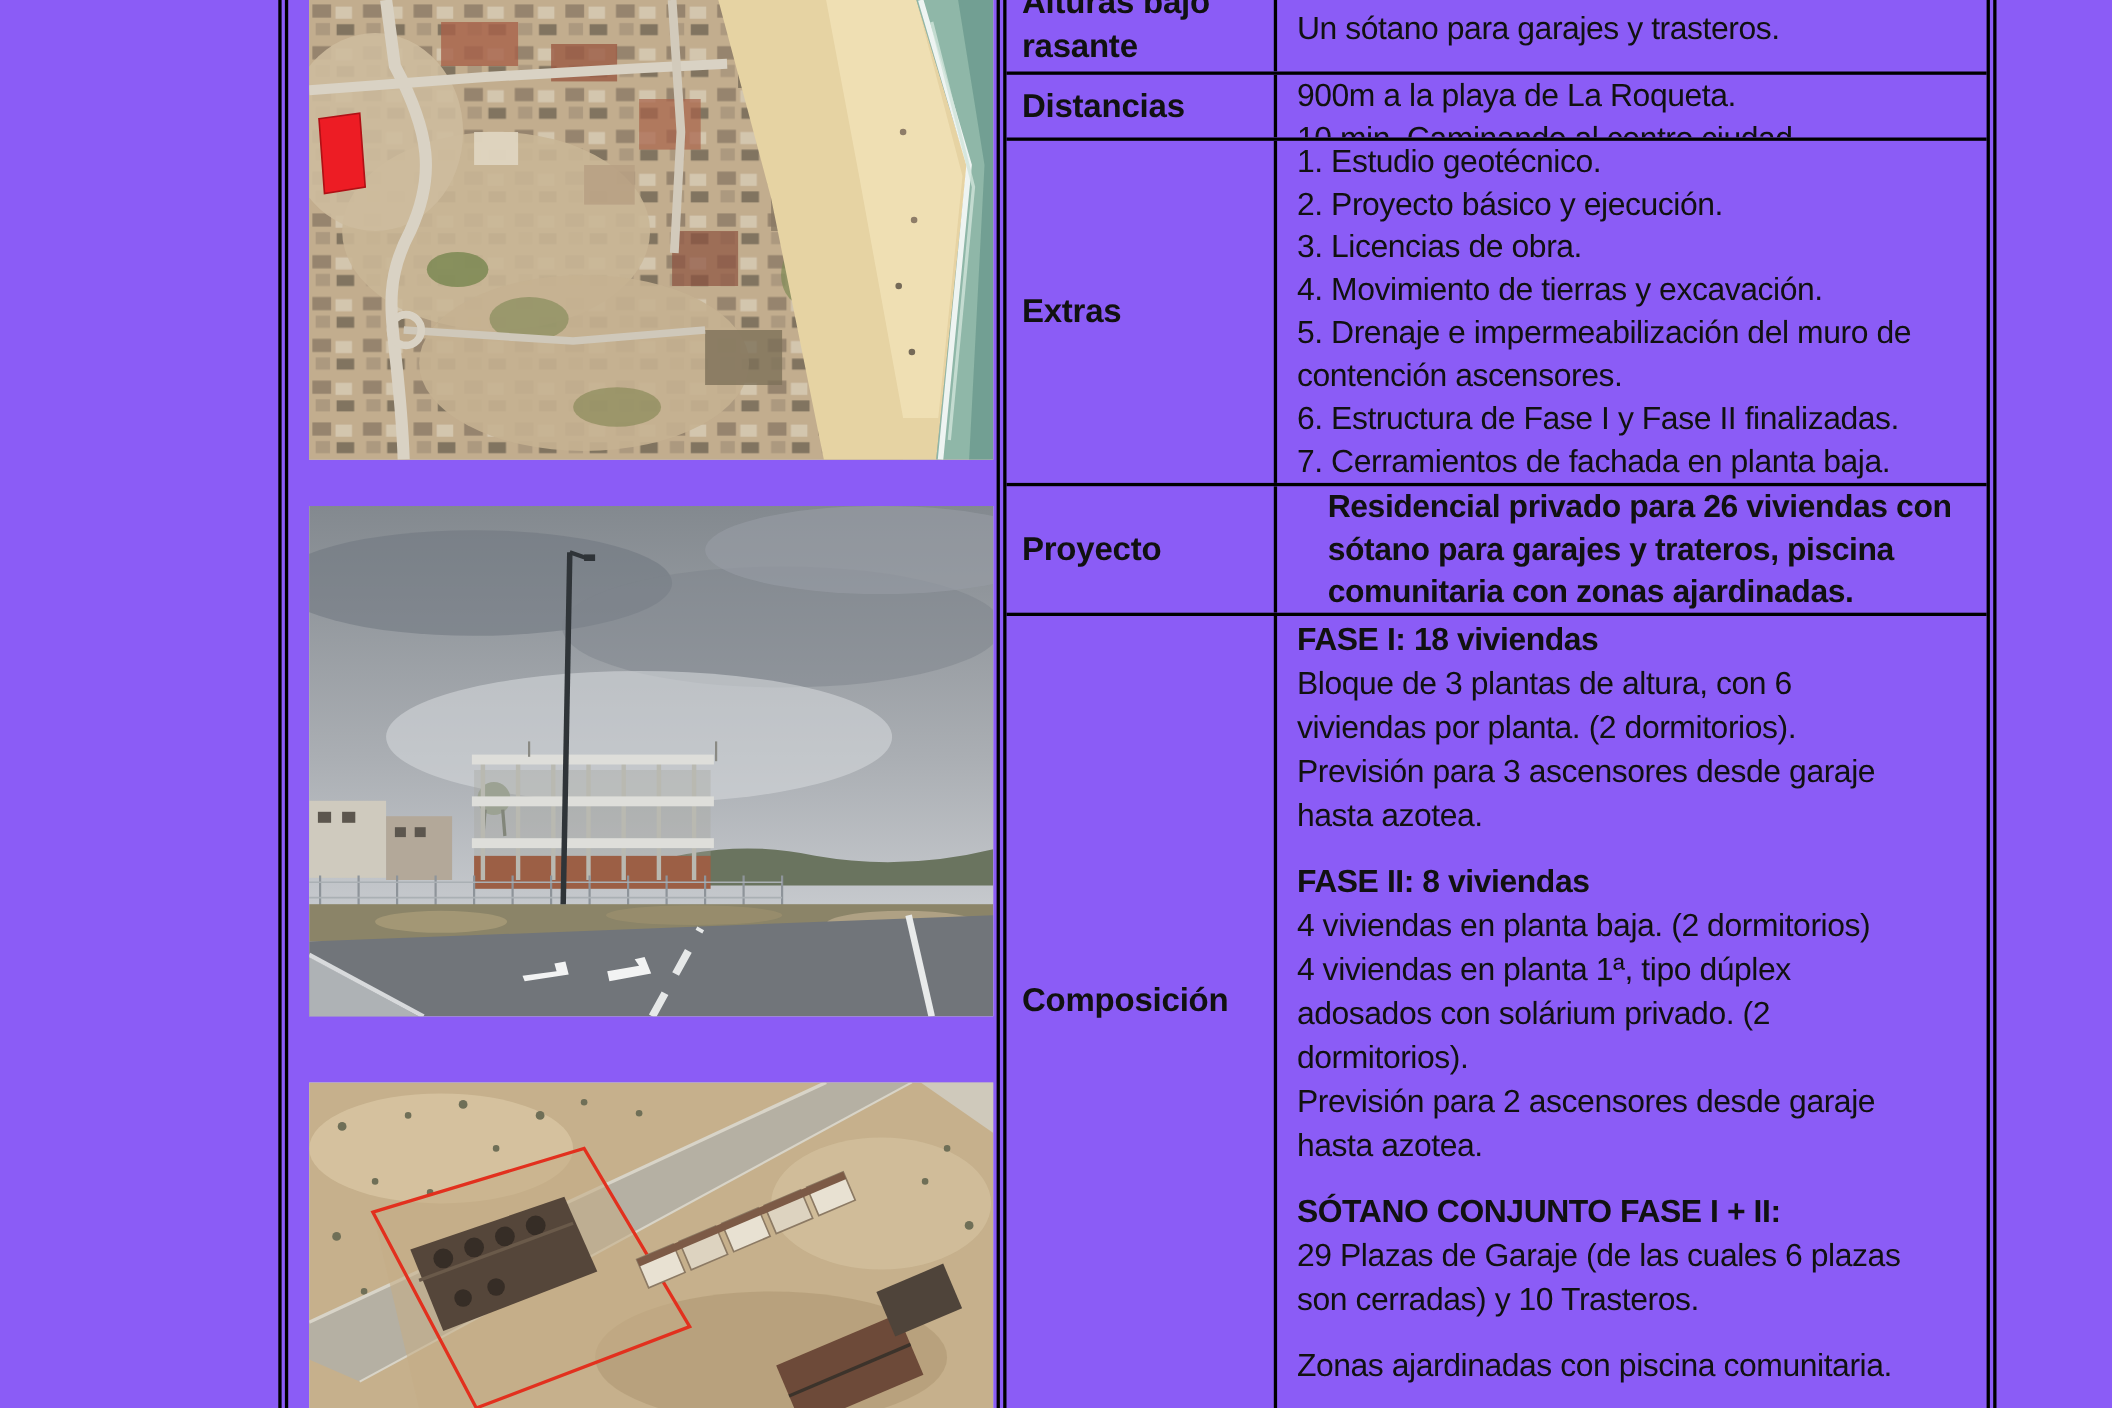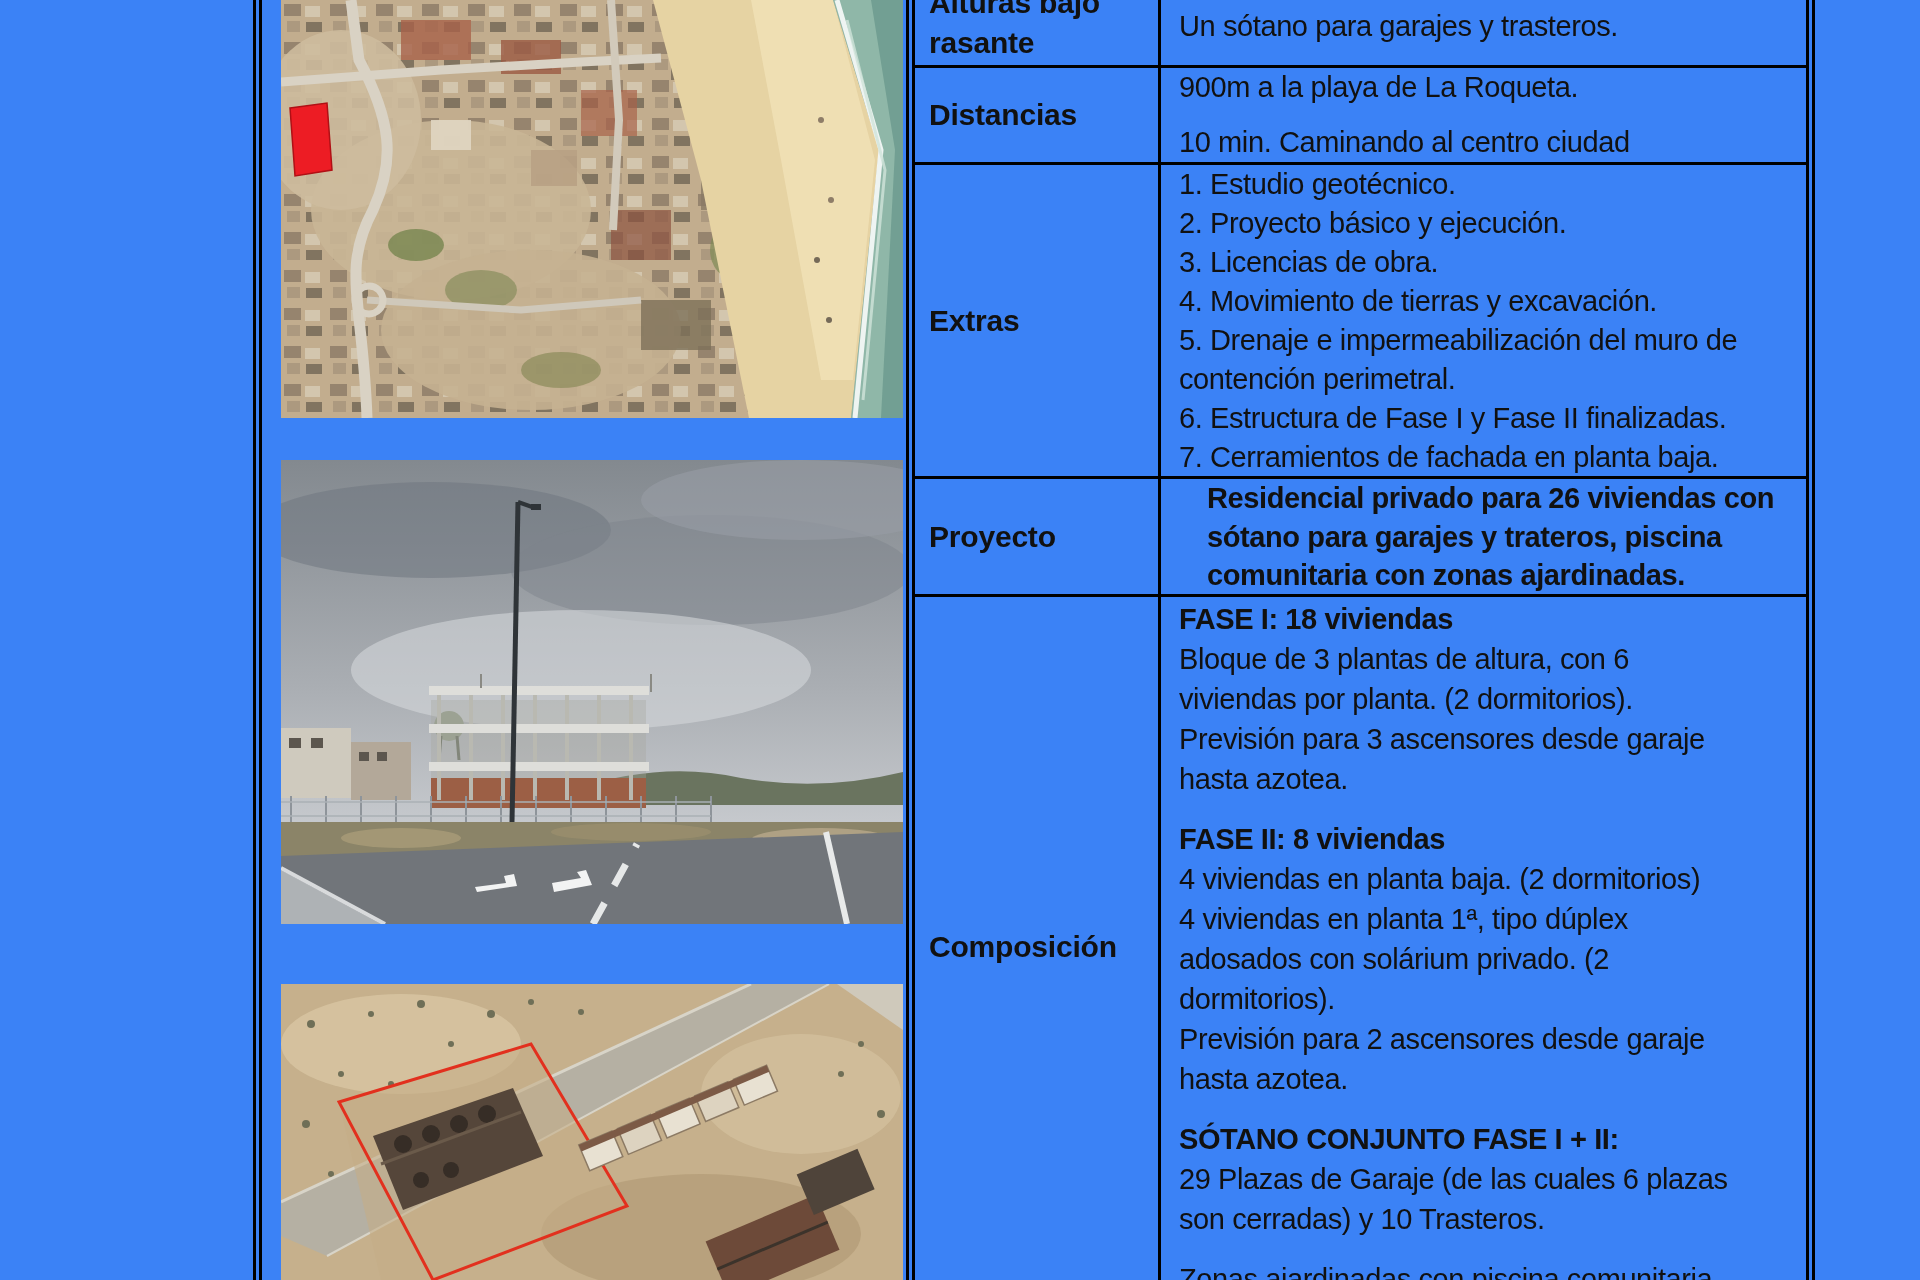--- a/index.html
+++ b/index.html
@@ -1,37 +1,37 @@
 <!DOCTYPE html>
 <html><head>
 <meta charset="utf-8">
 <style>
   html,body{margin:0;padding:0;background:#fff;}
-  .page{position:relative;width:1920px;height:1280px;background:#3b82f6;overflow:hidden;
+  .page{position:relative;width:1920px;height:1280px;background:#8b5cf6;overflow:hidden;
         font-family:"Liberation Sans","DejaVu Sans",sans-serif;color:#111;}
   .vbar{position:absolute;top:0;height:1280px;width:0;border-left:9px double #000;}
   .photo{position:absolute;left:281px;width:622px;overflow:hidden;background:#ccc;}
   .photo svg{display:block;}
   
   .tbl{position:absolute;left:906px;top:-56px;width:909px;height:1440px;
        border-left:9px double #000;border-right:9px double #000;box-sizing:border-box;}
   .row{display:flex;box-sizing:border-box;border-bottom:3px solid #000;overflow:hidden;}
   .row:last-child{border-bottom:none;}
   .lcell{width:246px;box-sizing:border-box;border-right:3px solid #000;padding-left:14px;
          display:flex;flex-direction:column;justify-content:center;overflow:hidden;}
   .vcell{flex:1;box-sizing:border-box;padding-left:18px;padding-right:4px;
          display:flex;flex-direction:column;justify-content:space-between;overflow:hidden;}
   .lab{font-size:30px;font-weight:bold;line-height:40px;letter-spacing:-0.2px;}
   .ln{font-size:29px;line-height:40px;letter-spacing:-0.4px;white-space:nowrap;}
   .b{font-weight:bold;}
   .sp{height:20px;flex:none;}
   .r1{height:124px;}
   .r1 .lcell{justify-content:flex-end;padding-bottom:2px;}
   .r1 .vcell{justify-content:flex-end;padding-bottom:19px;}
-  .r2{height:97px;}
+  .r2{height:60px;}
   .r2 .ln{line-height:39px;}
   .r3{height:314px;}
   .r3 .ln{line-height:39px;}
   .r4{height:118px;}
   .r4 .ln{line-height:38px;font-weight:bold;margin-left:28px;}
   .r5{height:760px;}
   .r5 .lcell{justify-content:flex-start;padding-top:330px;}
   .r5 .vcell{justify-content:flex-start;padding-top:2px;}
 </style>
 </head>
@@ -268,21 +268,21 @@
     <div class="row r3">
       <div class="lcell">
         <div class="lab">Extras</div>
       </div>
       <div class="vcell">
         <div class="ln">1. Estudio geotécnico.</div>
         <div class="ln">2. Proyecto básico y ejecución.</div>
         <div class="ln">3. Licencias de obra.</div>
         <div class="ln">4. Movimiento de tierras y excavación.</div>
         <div class="ln">5. Drenaje e impermeabilización del muro de</div>
-        <div class="ln">contención perimetral.</div>
+        <div class="ln">contención ascensores.</div>
         <div class="ln">6. Estructura de Fase I y Fase II finalizadas.</div>
         <div class="ln">7. Cerramientos de fachada en planta baja.</div>
       </div>
     </div>
 
     <div class="row r4">
       <div class="lcell">
         <div class="lab">Proyecto</div>
       </div>
       <div class="vcell">

